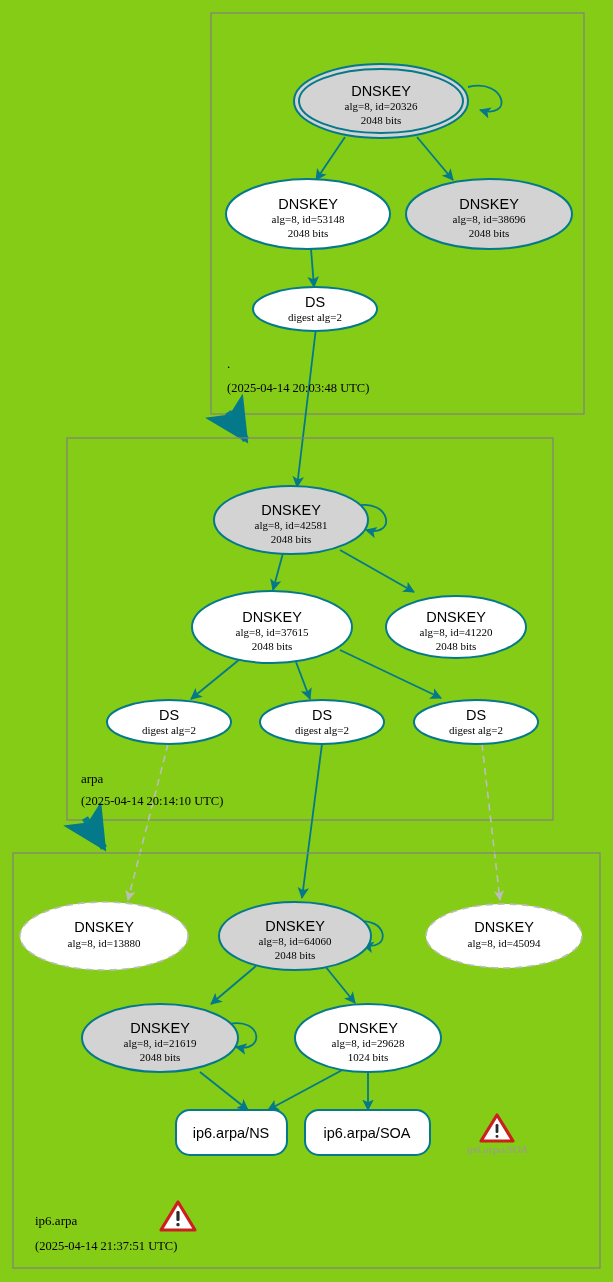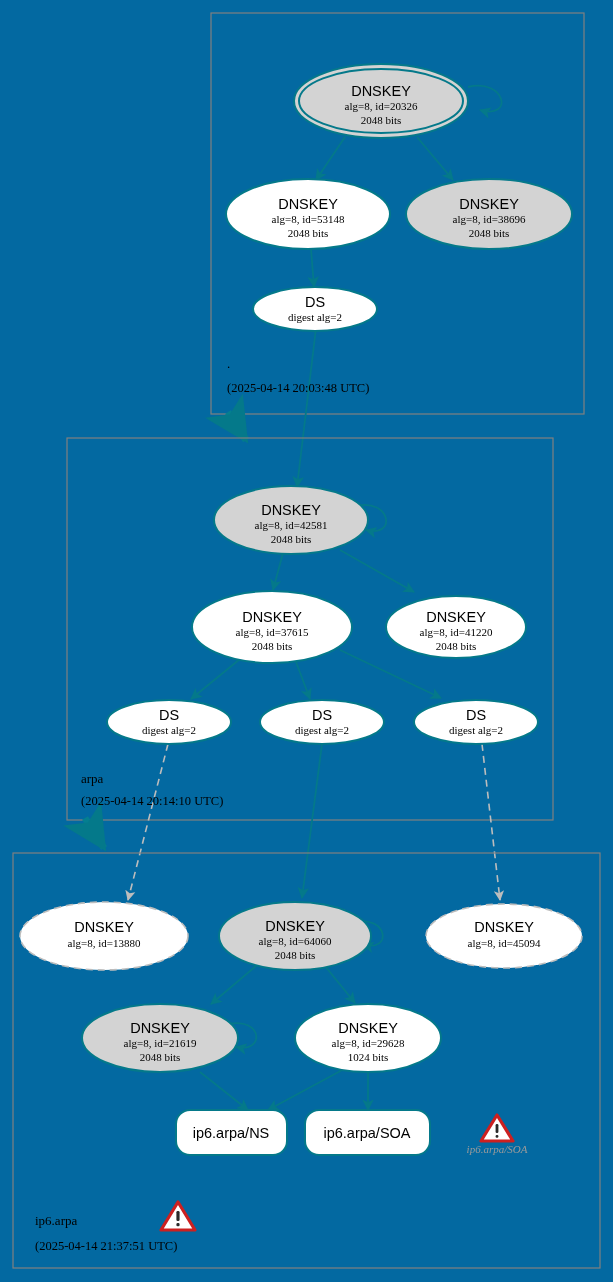--- a/index.html
+++ b/index.html
@@ -9,21 +9,21 @@
     background: #ffffff;
   }
   body {
     font-family: "Liberation Sans", sans-serif;
   }
   #stage {
     position: relative;
     width: 613px;
     height: 1282px;
     overflow: hidden;
-    background: #0369a1;
+    background: #84cc16;
   }
   #graph {
     position: absolute;
     top: 0;
     left: 0;
     width: 613px;
     height: 1282px;
   }
   .zone-box {
     fill: none;

